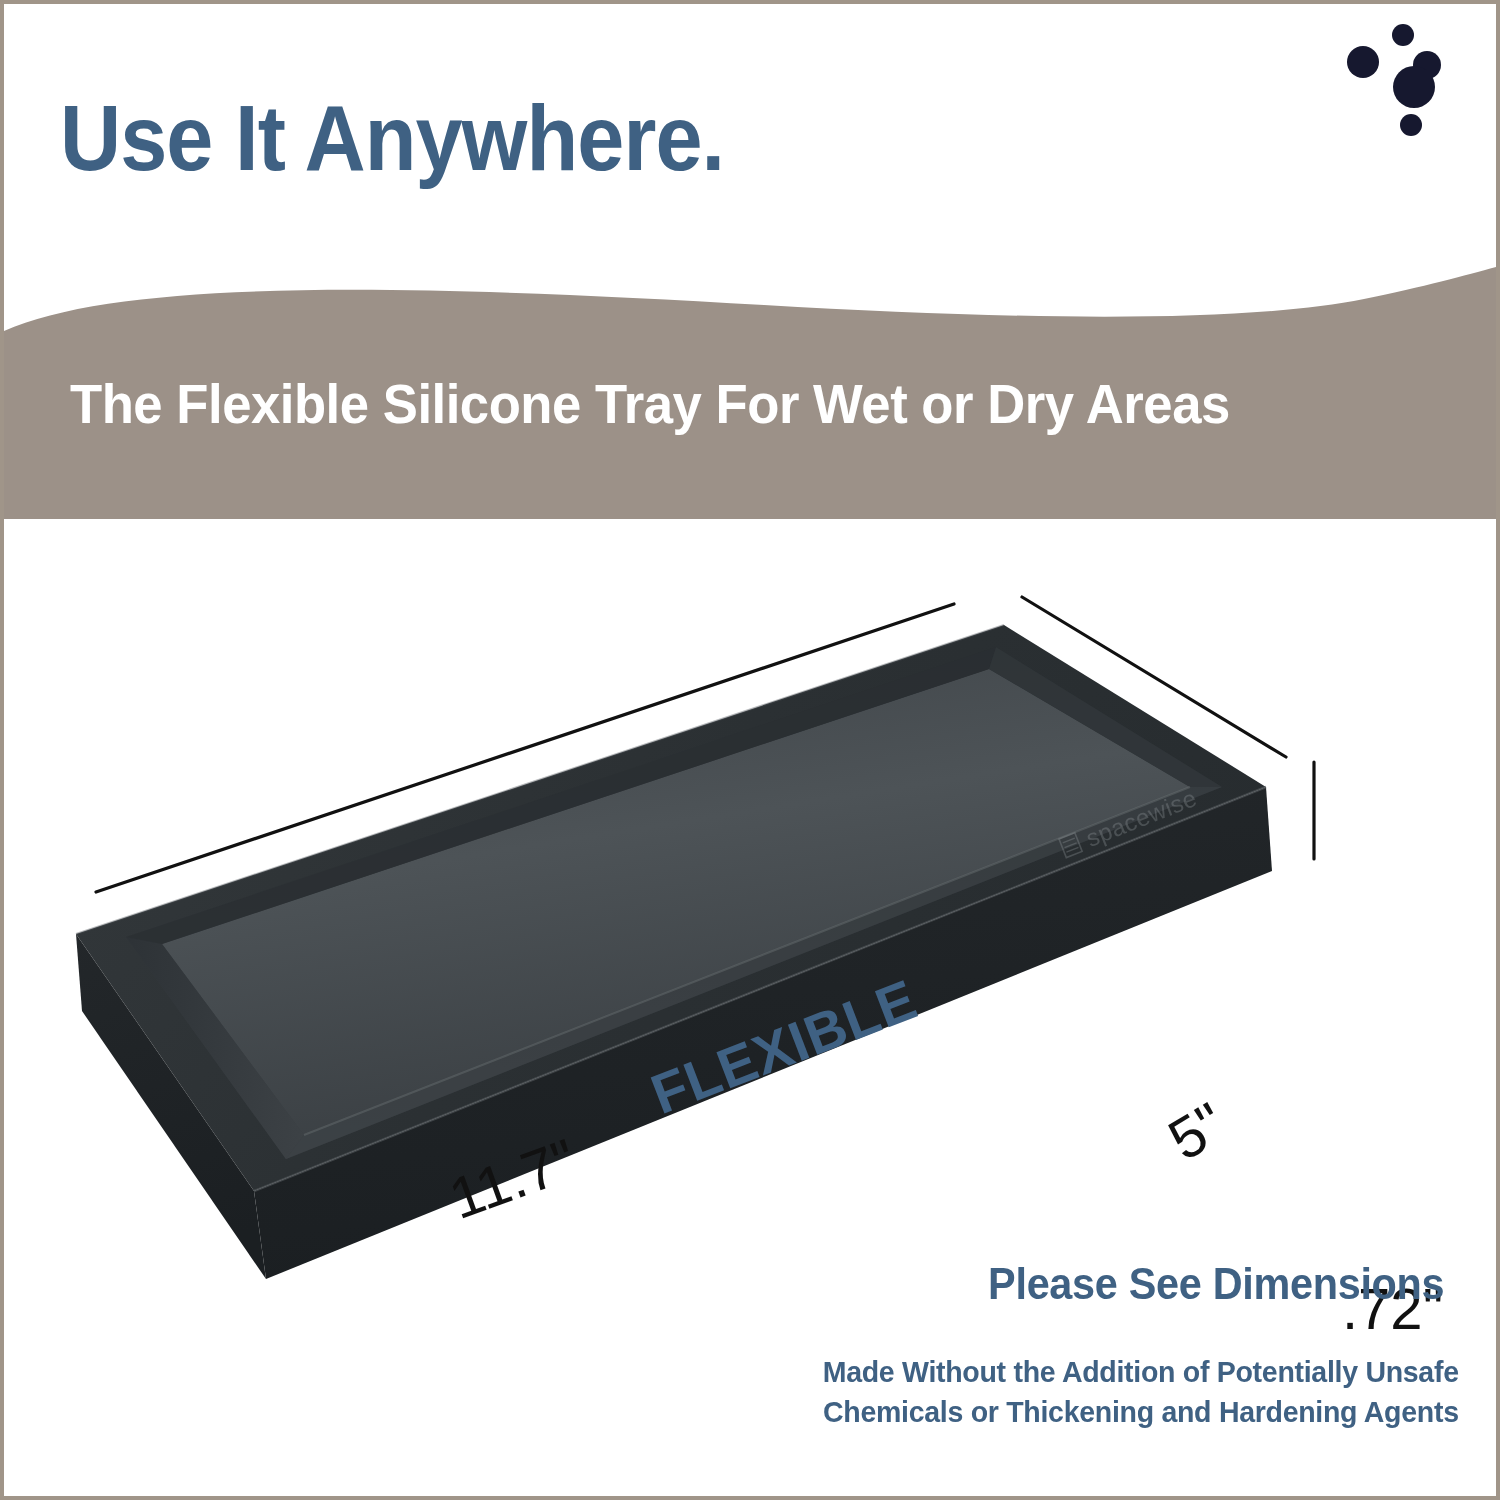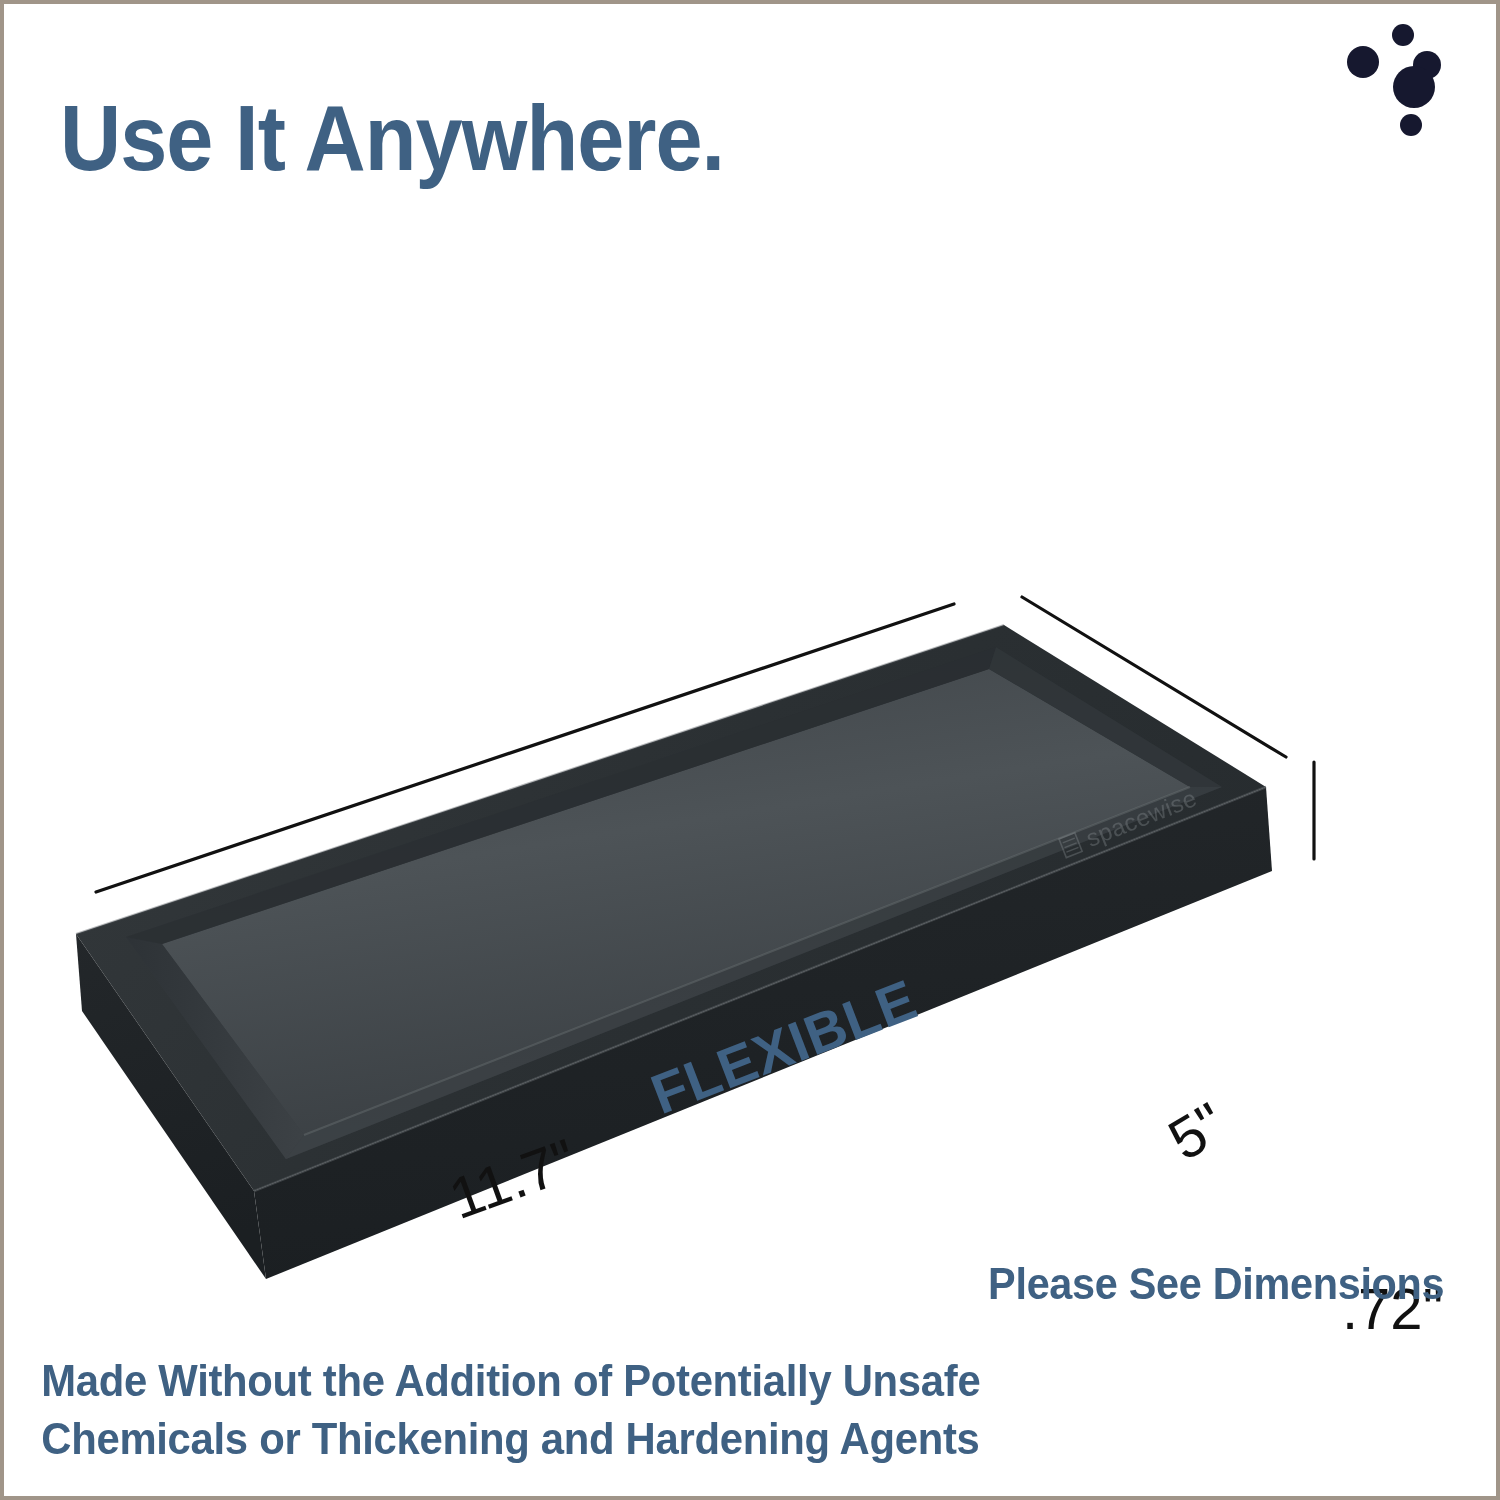--- a/index.html
+++ b/index.html
@@ -133,22 +133,22 @@
     letter-spacing: -0.3px;
     transform: scaleX(0.94);
     transform-origin: right center;
     white-space: nowrap;
   }
   #disclaimer {
     position: absolute;
     left: 0;
     right: 0;
     top: 1348px;
-    text-align: left;
-    font-size: 44px;
+    text-align: right;
+    font-size: 30px;
     line-height: 1.32;
     font-weight: bold;
     color: #3f6183;
     letter-spacing: -0.3px;
   }
   #disclaimer div { transform: scaleX(0.95); }
 </style>
 </head>
 <body>
 
@@ -157,20 +157,26 @@
   <div id="headline" style="color: rgb(63, 97, 131);">Use It Anywhere.</div>
 
   <div id="dot-cluster">
       <div class="dot" style="left: 33px; top: -5px; width: 22px; height: 22px; background: rgb(22, 24, 47);"></div>
       <div class="dot" style="left: -12px; top: 17px; width: 32px; height: 32px; background: rgb(22, 24, 47);"></div>
       <div class="dot" style="left: 54px; top: 22px; width: 28px; height: 28px; background: rgb(22, 24, 47);"></div>
       <div class="dot" style="left: 34px; top: 37px; width: 42px; height: 42px; background: rgb(22, 24, 47);"></div>
       <div class="dot" style="left: 41px; top: 85px; width: 22px; height: 22px; background: rgb(22, 24, 47);"></div>
     </div>
 
+  <div id="banner">
+    <svg viewBox="0 0 1492 260" preserveAspectRatio="none">
+      <path id="banner-path" d="M0,72 C120,18 420,26 760,46 C1020,61 1240,64 1360,40 C1420,28 1462,16 1492,8 L1492,260 L0,260 Z" fill="#9c9188"></path>
+    </svg>
+    <div id="banner-text" style="color: rgb(255, 255, 255);">The Flexible Silicone Tray For Wet or Dry Areas</div>
+  </div>
 
   <div id="stage">
     <svg viewBox="0 0 1492 760" preserveAspectRatio="none">
       <defs>
         <linearGradient id="gradInterior" x1="0" y1="0" x2="0.35" y2="1">
           <stop offset="0%" stop-color="#3e4347"></stop>
           <stop offset="45%" stop-color="#4d5357"></stop>
           <stop offset="100%" stop-color="#3a3f43"></stop>
         </linearGradient>
         <linearGradient id="gradTopRim" x1="0" y1="0" x2="1" y2="0.4">

